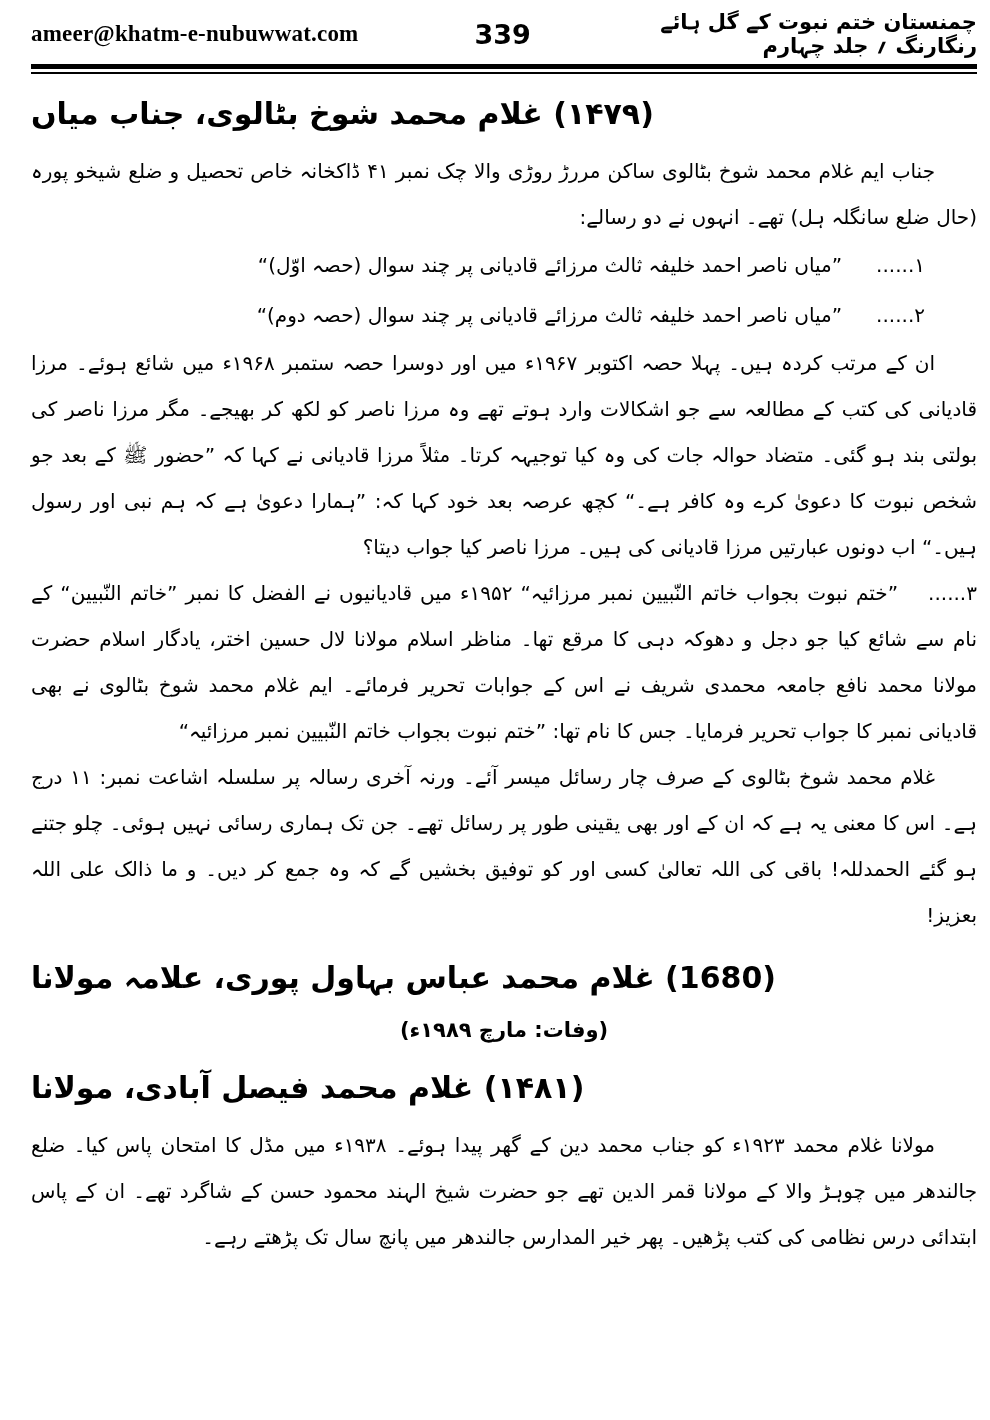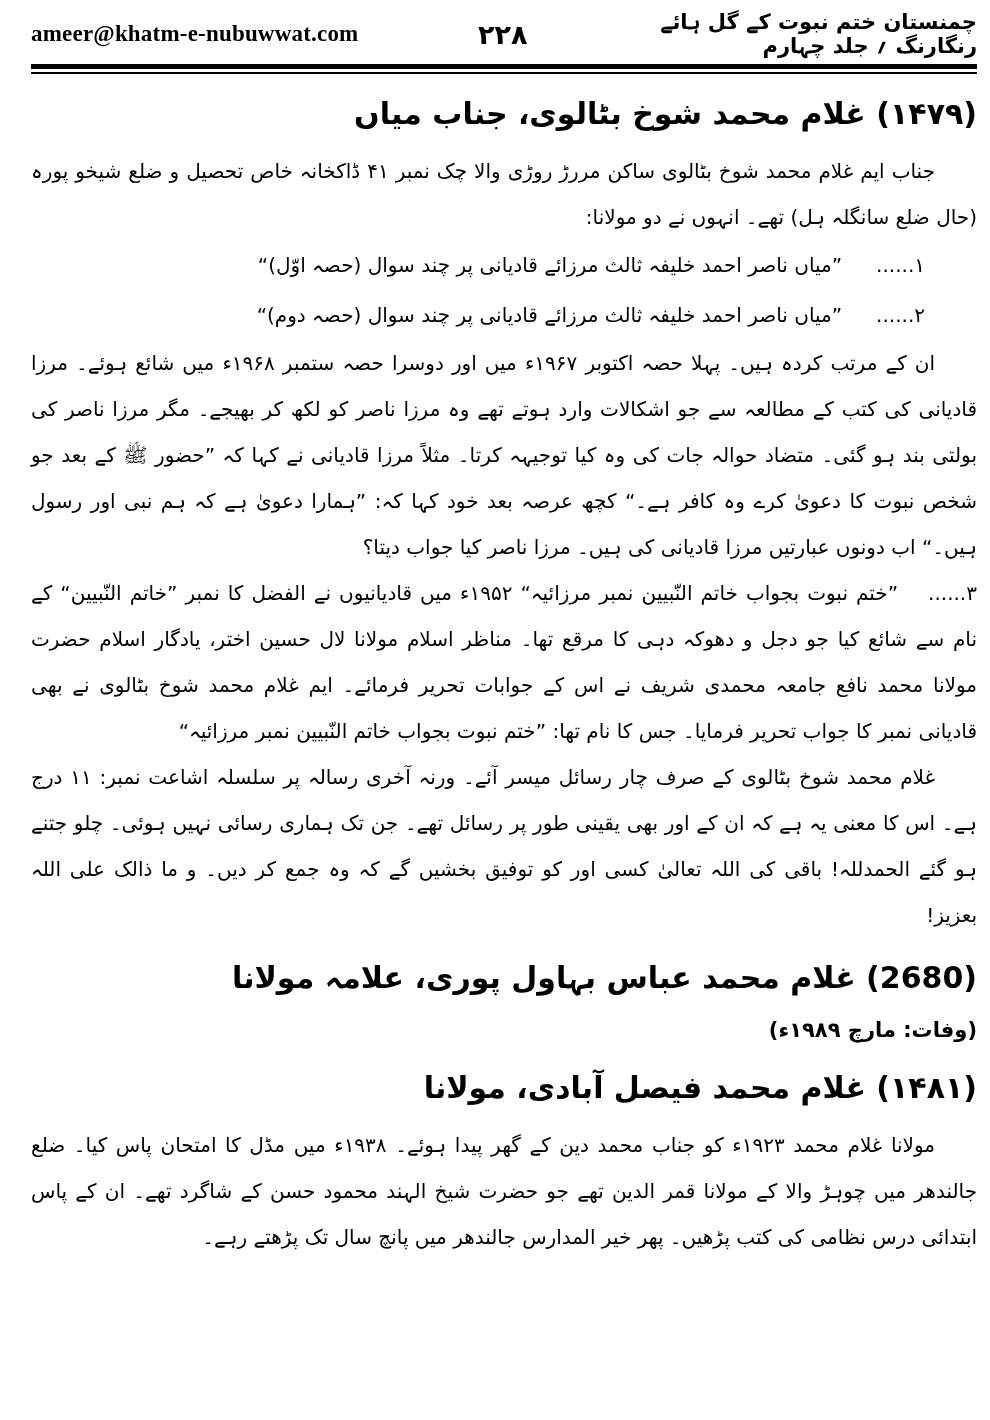--- a/index.html
+++ b/index.html
@@ -51,29 +51,29 @@
   .rule-double .thin  { height: 2px; background: #000; margin-top: 3px; }
 
   
   main {
     direction: rtl;
     text-align: justify;
     font-size: 20px;
     line-height: 46px;
   }
   .h-entry {
-    text-align: right;
+    text-align: left;
     font-size: 30px;
     font-weight: 900;
     line-height: 48px;
     margin-top: 16px;
     margin-bottom: 10px;
   }
   .h-sub {
-    text-align: right;
+    text-align: center;
     font-size: 21px;
     font-weight: bold;
     line-height: 36px;
     margin-bottom: 6px;
   }
   .para { text-align: justify; }
   .para.indent { text-indent: 42px; }
   .bold { font-weight: normal; }
   .item-line {
     display: flex;
@@ -86,51 +86,51 @@
   .item-para .num { margin-left: 30px; }
   .center-line { text-align: center; }
 </style>
 </head>
 <body>
 
 <div class="page">
 
   <div class="hdr">
     <div class="hdr-email">ameer@khatm-e-nubuwwat.com</div>
-    <div class="hdr-page-num">۲۲۸</div>
+    <div class="hdr-page-num">339</div>
     <div class="hdr-book-title">چمنستان ختم نبوت کے گل ہائے رنگارنگ ؍ جلد چہارم</div>
   </div>
   <div class="rule-double">
     <div class="thick"></div>
     <div class="thin"></div>
   </div>
 
   <main>
 
     <div class="h-entry">(۱۴۷۹) غلام محمد شوخ بٹالوی، جناب میاں</div>
 
-    <p class="para indent"><span>جناب ایم غلام محمد شوخ بٹالوی ساکن مررڑ روڑی والا چک نمبر ۴۱ ڈاکخانہ خاص تحصیل و ضلع شیخو پورہ</span> <span class="bold">(حال ضلع سانگلہ ہل)</span> <span>تھے۔ انہوں نے دو مولانا:</span></p>
+    <p class="para indent"><span>جناب ایم غلام محمد شوخ بٹالوی ساکن مررڑ روڑی والا چک نمبر ۴۱ ڈاکخانہ خاص تحصیل و ضلع شیخو پورہ</span> <span class="bold">(حال ضلع سانگلہ ہل)</span> <span>تھے۔ انہوں نے دو رسالے:</span></p>
 
     <div class="item-line">
       <span class="num">۱......</span>
       <span>”میاں ناصر احمد خلیفہ ثالث مرزائے قادیانی پر چند سوال (حصہ اوّل)“</span>
     </div>
     <div class="item-line">
       <span class="num">۲......</span>
       <span>”میاں ناصر احمد خلیفہ ثالث مرزائے قادیانی پر چند سوال (حصہ دوم)“</span>
     </div>
 
     <p class="para indent">ان کے مرتب کردہ ہیں۔ پہلا حصہ اکتوبر ۱۹۶۷ء میں اور دوسرا حصہ ستمبر ۱۹۶۸ء میں شائع ہوئے۔ مرزا قادیانی کی کتب کے مطالعہ سے جو اشکالات وارد ہوتے تھے وہ مرزا ناصر کو لکھ کر بھیجے۔ مگر مرزا ناصر کی بولتی بند ہو گئی۔ متضاد حوالہ جات کی وہ کیا توجیہہ کرتا۔ مثلاً مرزا قادیانی نے کہا کہ ”حضور ﷺ کے بعد جو شخص نبوت کا دعویٰ کرے وہ کافر ہے۔“ کچھ عرصہ بعد خود کہا کہ: ”ہمارا دعویٰ ہے کہ ہم نبی اور رسول ہیں۔“ اب دونوں عبارتیں مرزا قادیانی کی ہیں۔ مرزا ناصر کیا جواب دیتا؟</p>
 
     <p class="para item-para"><span class="num">۳......</span><span>”ختم نبوت بجواب خاتم النّبیین نمبر مرزائیہ“ ۱۹۵۲ء میں قادیانیوں نے الفضل کا نمبر ”خاتم النّبیین“ کے نام سے شائع کیا جو دجل و دھوکہ دہی کا مرقع تھا۔ مناظر اسلام مولانا لال حسین اختر، یادگار اسلام حضرت مولانا محمد نافع جامعہ محمدی شریف نے اس کے جوابات تحریر فرمائے۔ ایم غلام محمد شوخ بٹالوی نے بھی قادیانی نمبر کا جواب تحریر فرمایا۔ جس کا نام تھا: ”ختم نبوت بجواب خاتم النّبیین نمبر مرزائیہ“</span></p>
 
 
     <p class="para indent"><span>غلام محمد شوخ بٹالوی کے صرف چار رسائل میسر آئے۔ ورنہ آخری رسالہ پر سلسلہ اشاعت نمبر: ۱۱ درج ہے۔ اس کا معنی یہ ہے کہ ان کے اور بھی یقینی طور پر رسائل تھے۔ جن تک ہماری رسائی نہیں ہوئی۔ چلو جتنے ہو گئے</span> <span class="bold">الحمدللہ!</span> <span>باقی کی اللہ تعالیٰ کسی اور کو توفیق بخشیں گے کہ وہ جمع کر دیں۔</span> <span class="bold">و ما ذالک علی اللہ بعزیز!</span></p>
 
-    <div class="h-entry">(2680) غلام محمد عباس بہاول پوری، علامہ مولانا</div>
+    <div class="h-entry">(1680) غلام محمد عباس بہاول پوری، علامہ مولانا</div>
     <div class="h-sub">(وفات: مارچ ۱۹۸۹ء)</div>
 
     <div class="h-entry">(۱۴۸۱) غلام محمد فیصل آبادی، مولانا</div>
     <p class="para indent"><span>مولانا غلام محمد ۱۹۲۳ء کو جناب محمد دین کے گھر پیدا ہوئے۔ ۱۹۳۸ء میں مڈل کا امتحان پاس کیا۔</span> <span class="bold">ضلع</span> <span>جالندھر میں چوہڑ والا کے مولانا قمر الدین تھے جو حضرت شیخ الہند محمود حسن کے شاگرد تھے۔ ان کے پاس ابتدائی درس نظامی کی کتب پڑھیں۔ پھر خیر المدارس جالندھر میں پانچ سال تک پڑھتے رہے۔</span></p>
 
   </main>
 
 </div>
 
 </body></html>

